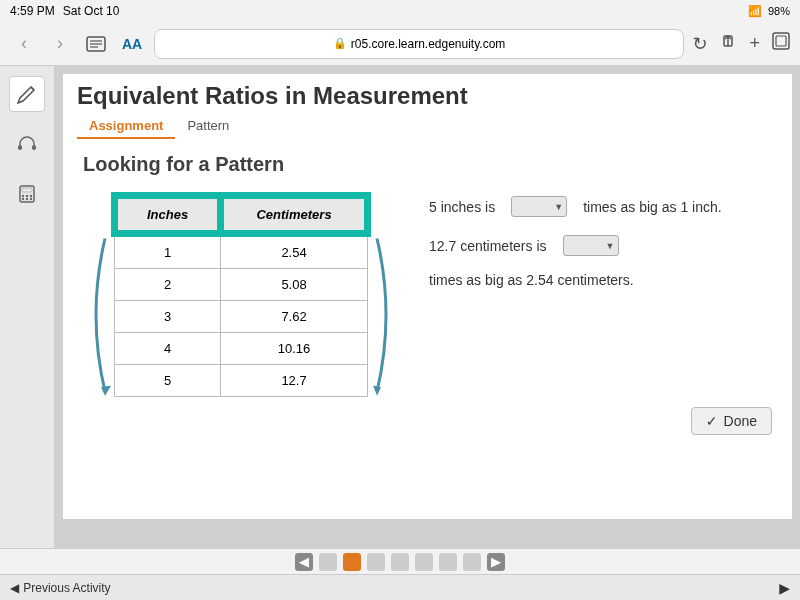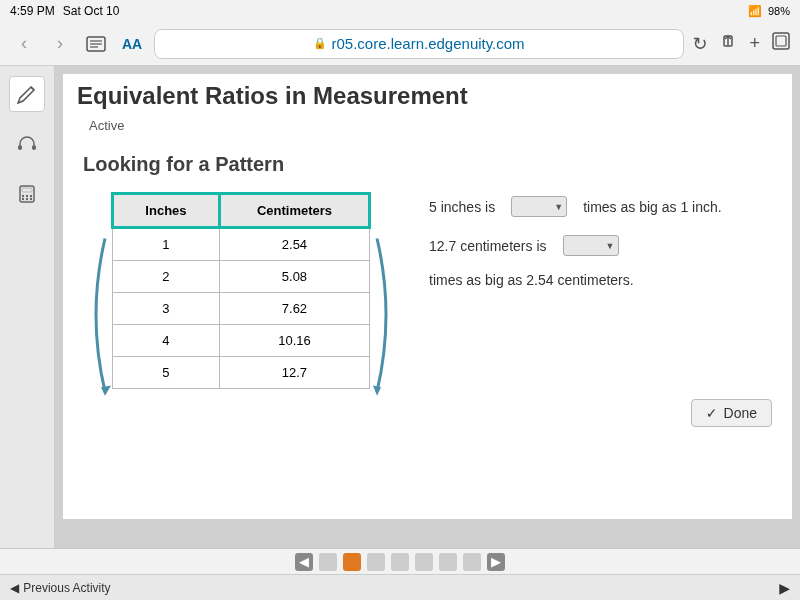--- a/index.html
+++ b/index.html
@@ -148,25 +148,26 @@
       position: relative;
       padding: 0 28px;
     }
 
     .data-table {
       border-collapse: collapse;
       width: 260px;
     }
     .data-table th {
       background: #e8e8e8;
-      border: 3px solid #14b8a6;
+      border: 7px solid #14b8a6;
       padding: 8px 20px;
       font-size: 13px;
       font-weight: 600;
       text-align: center;
+      font-style: italic;
     }
     .data-table td {
       border: 1px solid #bbb;
       padding: 8px 20px;
       font-size: 13px;
       text-align: center;
       background: white;
     }
 
     
@@ -304,21 +305,21 @@
     <svg width="20" height="16" viewBox="0 0 20 16">
         <rect x="1" y="1" width="18" height="14" rx="2" fill="none" stroke="#555" stroke-width="1.5"></rect>
         <line x1="4" y1="5" x2="16" y2="5" stroke="#555" stroke-width="1.2"></line>
         <line x1="4" y1="8" x2="16" y2="8" stroke="#555" stroke-width="1.2"></line>
         <line x1="4" y1="11" x2="12" y2="11" stroke="#555" stroke-width="1.2"></line>
       </svg>
   </button>
   <span class="nav-btn" style="font-size:14px;color:#0369a1;font-weight:700;">AA</span>
   <div class="address-bar">
     <span class="lock-icon">🔒</span>
-    <span style="font-size:15px;color:#0369a1;text-align:center;">r05.core.learn.edgenuity.com</span>
+    <span style="font-size:12px;color:#000000;text-align:center;">r05.core.learn.edgenuity.com</span>
   </div>
   <div class="browser-actions">
     <button class="browser-action-btn">↻</button>
     <button class="browser-action-btn">
       <svg width="18" height="20" viewBox="0 0 18 20">
           <rect x="5" y="5" width="8" height="10" rx="1" fill="none" stroke="#555" stroke-width="1.5"></rect>
           <polyline points="6,8 9,5 12,8" fill="none" stroke="#555" stroke-width="1.5"></polyline>
           <line x1="9" y1="5" x2="9" y2="15" stroke="#555" stroke-width="1.5"></line>
         </svg>
     </button>
@@ -360,21 +361,22 @@
           <circle cx="14" cy="15" r="1.2" fill="#666"></circle>
         </svg>
     </div>
   </div>
 
   <div class="main-content">
 
     <div class="page-header">
       <div class="page-title">Equivalent Ratios in Measurement</div>
       <div class="tabs">
-        <div class="tab inactive">Active</div>
+        <div class="tab active">Assignment</div>
+        <div class="tab inactive">Pattern</div>
       </div>
     </div>
 
     <div class="content-card">
       <div class="section-title">Looking for a Pattern</div>
 
       <div class="content-body">
 
         <div class="table-wrapper">
 

